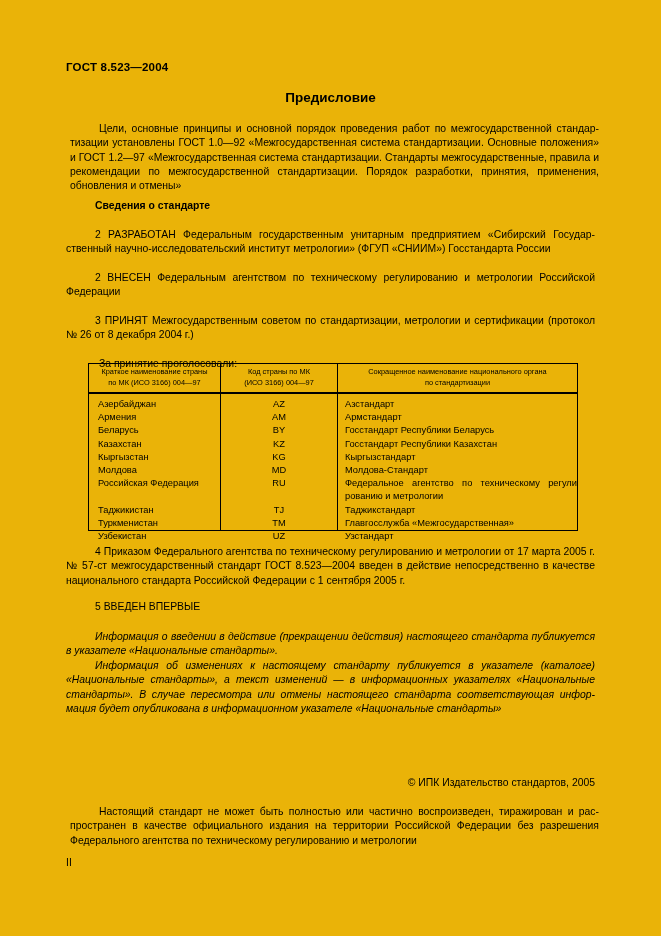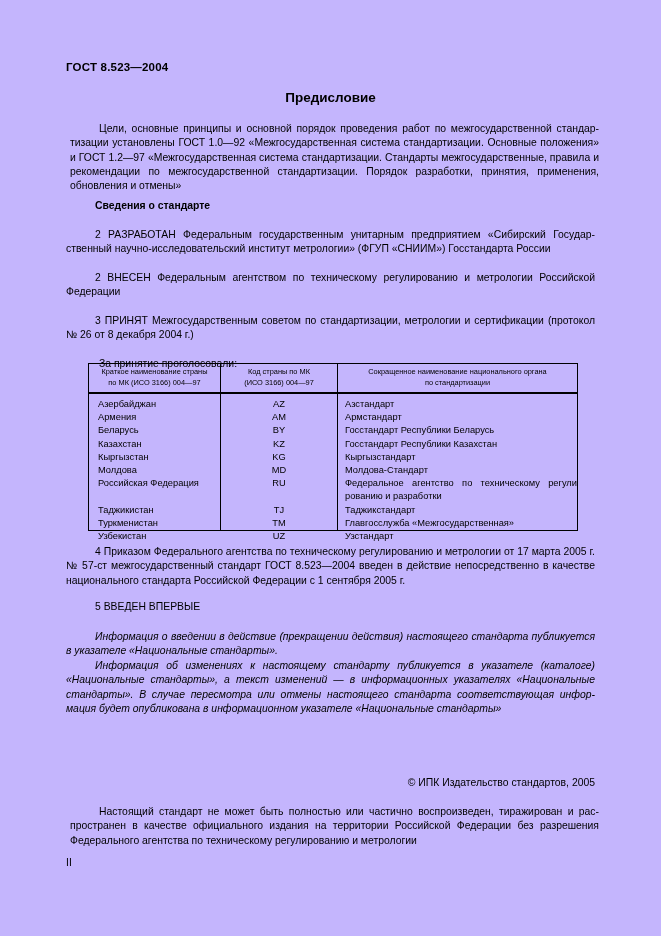--- a/index.html
+++ b/index.html
@@ -8,21 +8,21 @@
     background: #ffffff;
   }
   body {
     font-family: "Liberation Sans", sans-serif;
     color: #000000;
   }
   .page {
     position: relative;
     width: 661px;
     height: 936px;
-    background: #c4b5fd;
+    background: #eab308;
     overflow: hidden;
     box-sizing: border-box;
   }
   .content {
     position: absolute;
     left: 66px;
     top: 0;
     width: 529px;
     height: 936px;
   }
@@ -249,21 +249,21 @@
         </div>
 
         <div class="body-col c3">
           <div class="row-line first-body-row">Азстандарт</div>
           <div class="row-line">Армстандарт</div>
           <div class="row-line">Госстандарт Республики Беларусь</div>
           <div class="row-line">Госстандарт Республики Казахстан</div>
           <div class="row-line">Кыргызстандарт</div>
           <div class="row-line">Молдова-Стандарт</div>
           <div class="row-line justify-inner">Федеральное  агентство  по  техническому  регули­</div>
-          <div class="row-line">рованию и разработки</div>
+          <div class="row-line">рованию и метрологии</div>
           <div class="row-line">Таджикстандарт</div>
           <div class="row-line">Главгосслужба «Межгосударственная»</div>
           <div class="row-line">Узстандарт</div>
         </div>
       </div>
     </div>
 
     <div class="num-para" style="top:545px;">4  Приказом Федерального агентства по техническому регулированию и метрологии от 17 марта 2005 г. № 57-ст межгосударственный стандарт ГОСТ 8.523—2004 введен в действие непосредственно в качестве национального стандарта Российской Федерации с 1 сентября 2005 г.</div>
 
     <div class="num-para" style="top:600px;">5  ВВЕДЕН ВПЕРВЫЕ</div>

